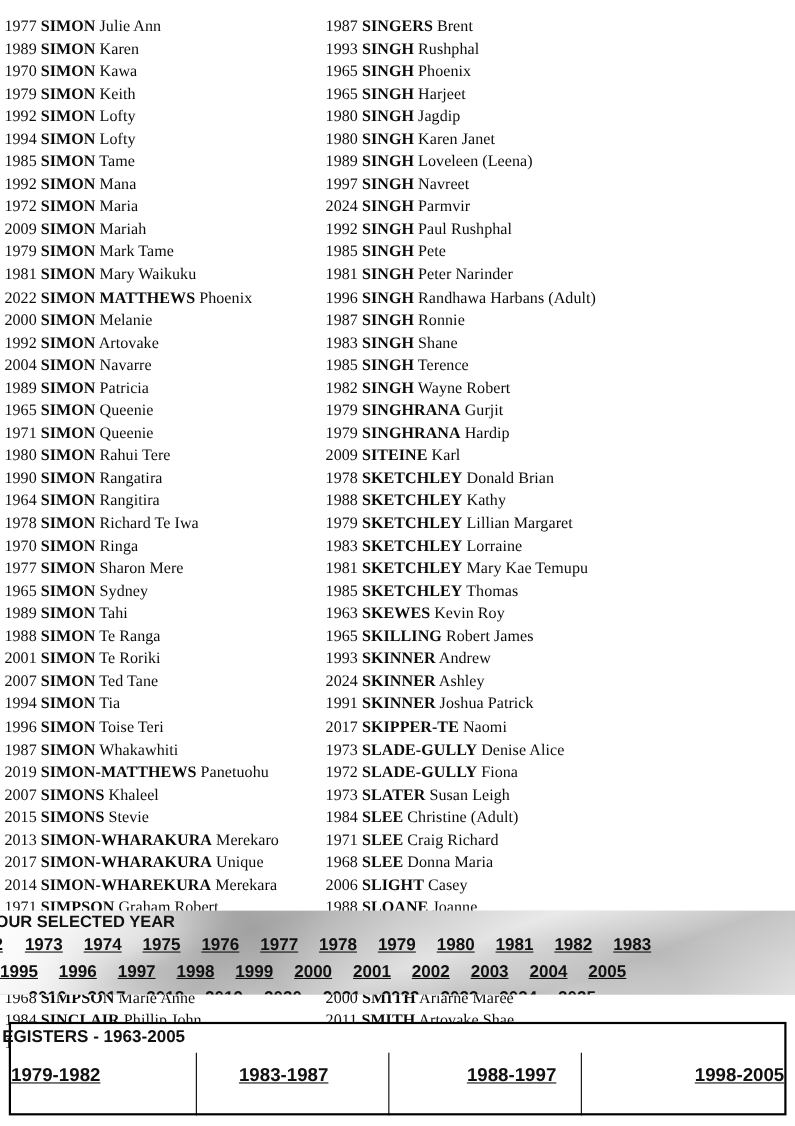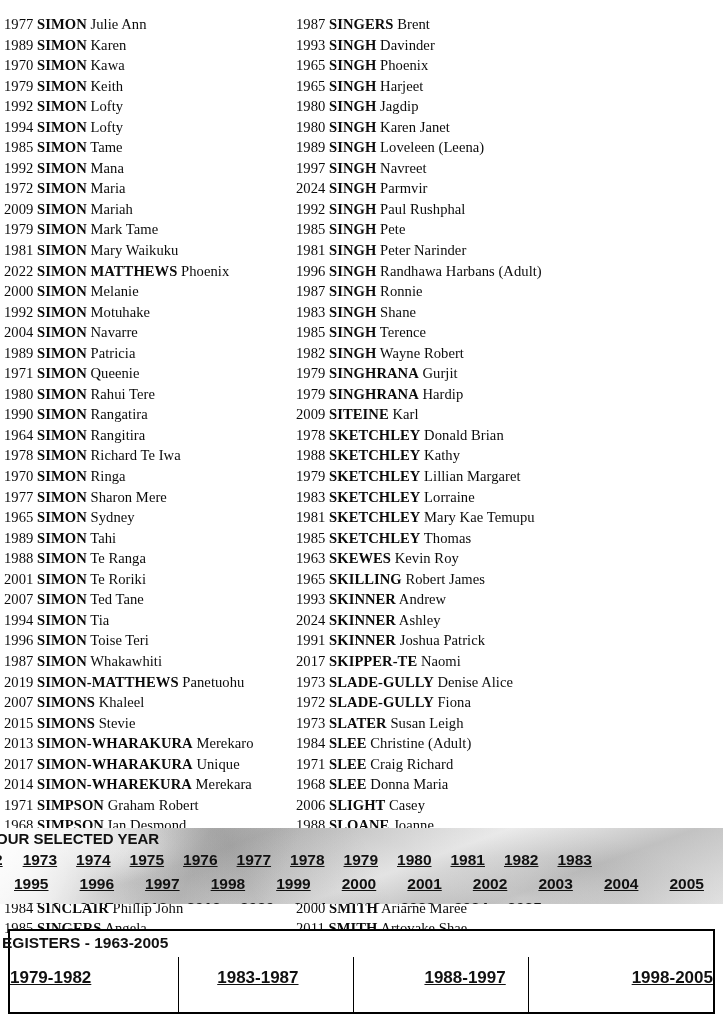--- a/index.html
+++ b/index.html
@@ -84,21 +84,21 @@
   .year-row-2 { top: 47px; left: 0; }
   .year-row-3 { top: 71px; left: 0; }
   .yearlink {
     text-decoration: underline;
     color: #111;
     white-space: nowrap;
   }
   .year-row-1 { justify-content: flex-start; }
   .year-row-1 .yearlink { margin-right: 19px; }
   .year-row-1 .yearlink:first-child { margin-left: -6px; margin-right: 20px; }
-  .year-row-2 { justify-content: space-between; padding-left: 14px; }
+  .year-row-2 { justify-content: flex-start; }
   .year-row-2 .yearlink { margin-right: 19px; }
   .year-row-3 { justify-content: flex-start; padding-left: 26px; }
   .year-row-3 .yearlink { margin-right: 19px; }
 
   
   .registers {
     position: absolute;
     left: 8px;
     top: 929px;
     width: 707px;
@@ -154,23 +154,24 @@
         <div class="entry"><span class="yr">1992</span> <span class="sn">SIMON</span> <span class="gn">Lofty</span></div>
         <div class="entry"><span class="yr">1994</span> <span class="sn">SIMON</span> <span class="gn">Lofty</span></div>
         <div class="entry"><span class="yr">1985</span> <span class="sn">SIMON</span> <span class="gn">Tame</span></div>
         <div class="entry"><span class="yr">1992</span> <span class="sn">SIMON</span> <span class="gn">Mana</span></div>
         <div class="entry"><span class="yr">1972</span> <span class="sn">SIMON</span> <span class="gn">Maria</span></div>
         <div class="entry"><span class="yr">2009</span> <span class="sn">SIMON</span> <span class="gn">Mariah</span></div>
         <div class="entry"><span class="yr">1979</span> <span class="sn">SIMON</span> <span class="gn">Mark Tame</span></div>
         <div class="entry"><span class="yr">1981</span> <span class="sn">SIMON</span> <span class="gn">Mary Waikuku</span></div>
         <div class="entry"><span class="yr">2022</span> <span class="sn">SIMON MATTHEWS</span> <span class="gn">Phoenix</span></div>
         <div class="entry"><span class="yr">2000</span> <span class="sn">SIMON</span> <span class="gn">Melanie</span></div>
-        <div class="entry"><span class="yr">1992</span> <span class="sn">SIMON</span> <span class="gn">Motuhake</span></div>
+        <div class="entry"><span class="yr">1992</span> <span class="sn">SIMON</span> <span class="gn">Artovake</span></div>
         <div class="entry"><span class="yr">2004</span> <span class="sn">SIMON</span> <span class="gn">Navarre</span></div>
         <div class="entry"><span class="yr">1989</span> <span class="sn">SIMON</span> <span class="gn">Patricia</span></div>
+        <div class="entry"><span class="yr">1965</span> <span class="sn">SIMON</span> <span class="gn">Queenie</span></div>
         <div class="entry"><span class="yr">1971</span> <span class="sn">SIMON</span> <span class="gn">Queenie</span></div>
         <div class="entry"><span class="yr">1980</span> <span class="sn">SIMON</span> <span class="gn">Rahui Tere</span></div>
         <div class="entry"><span class="yr">1990</span> <span class="sn">SIMON</span> <span class="gn">Rangatira</span></div>
         <div class="entry"><span class="yr">1964</span> <span class="sn">SIMON</span> <span class="gn">Rangitira</span></div>
         <div class="entry"><span class="yr">1978</span> <span class="sn">SIMON</span> <span class="gn">Richard Te Iwa</span></div>
         <div class="entry"><span class="yr">1970</span> <span class="sn">SIMON</span> <span class="gn">Ringa</span></div>
         <div class="entry"><span class="yr">1977</span> <span class="sn">SIMON</span> <span class="gn">Sharon Mere</span></div>
         <div class="entry"><span class="yr">1965</span> <span class="sn">SIMON</span> <span class="gn">Sydney</span></div>
         <div class="entry"><span class="yr">1989</span> <span class="sn">SIMON</span> <span class="gn">Tahi</span></div>
         <div class="entry"><span class="yr">1988</span> <span class="sn">SIMON</span> <span class="gn">Te Ranga</span></div>
@@ -188,21 +189,21 @@
         <div class="entry"><span class="yr">1971</span> <span class="sn">SIMPSON</span> <span class="gn">Graham Robert</span></div>
         <div class="entry"><span class="yr">1968</span> <span class="sn">SIMPSON</span> <span class="gn">Ian Desmond</span></div>
         <div class="entry"><span class="yr">1967</span> <span class="sn">SIMPSON</span> <span class="gn">Irene Lynette</span></div>
         <div class="entry"><span class="yr">2024</span> <span class="sn">SIMPSON</span> <span class="gn">James</span></div>
         <div class="entry"><span class="yr">1968</span> <span class="sn">SIMPSON</span> <span class="gn">Marie Anne</span></div>
         <div class="entry"><span class="yr">1984</span> <span class="sn">SINCLAIR</span> <span class="gn">Phillip John</span></div>
         <div class="entry"><span class="yr">1985</span> <span class="sn">SINGERS</span> <span class="gn">Angela</span></div>
       </div>
     <div class="col right" id="col-right">
         <div class="entry"><span class="yr">1987</span> <span class="sn">SINGERS</span> <span class="gn">Brent</span></div>
-        <div class="entry"><span class="yr">1993</span> <span class="sn">SINGH</span> <span class="gn">Davinder</span></div>
+        <div class="entry"><span class="yr">1993</span> <span class="sn">SINGH</span> <span class="gn">Rushphal</span></div>
         <div class="entry"><span class="yr">1965</span> <span class="sn">SINGH</span> <span class="gn">Phoenix</span></div>
         <div class="entry"><span class="yr">1965</span> <span class="sn">SINGH</span> <span class="gn">Harjeet</span></div>
         <div class="entry"><span class="yr">1980</span> <span class="sn">SINGH</span> <span class="gn">Jagdip</span></div>
         <div class="entry"><span class="yr">1980</span> <span class="sn">SINGH</span> <span class="gn">Karen Janet</span></div>
         <div class="entry"><span class="yr">1989</span> <span class="sn">SINGH</span> <span class="gn">Loveleen (Leena)</span></div>
         <div class="entry"><span class="yr">1997</span> <span class="sn">SINGH</span> <span class="gn">Navreet</span></div>
         <div class="entry"><span class="yr">2024</span> <span class="sn">SINGH</span> <span class="gn">Parmvir</span></div>
         <div class="entry"><span class="yr">1992</span> <span class="sn">SINGH</span> <span class="gn">Paul Rushphal</span></div>
         <div class="entry"><span class="yr">1985</span> <span class="sn">SINGH</span> <span class="gn">Pete</span></div>
         <div class="entry"><span class="yr">1981</span> <span class="sn">SINGH</span> <span class="gn">Peter Narinder</span></div>

